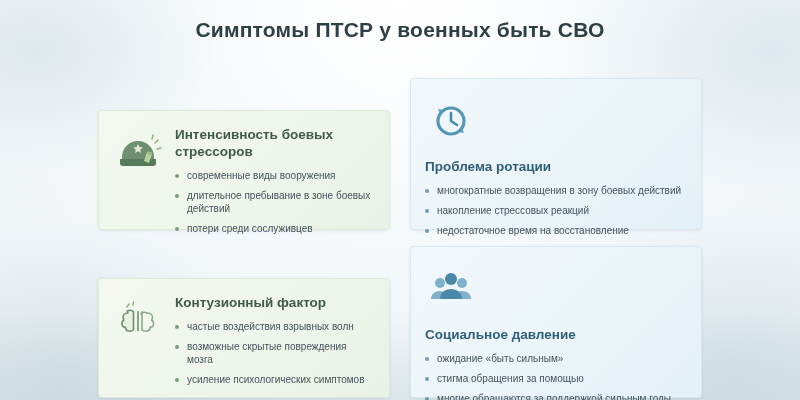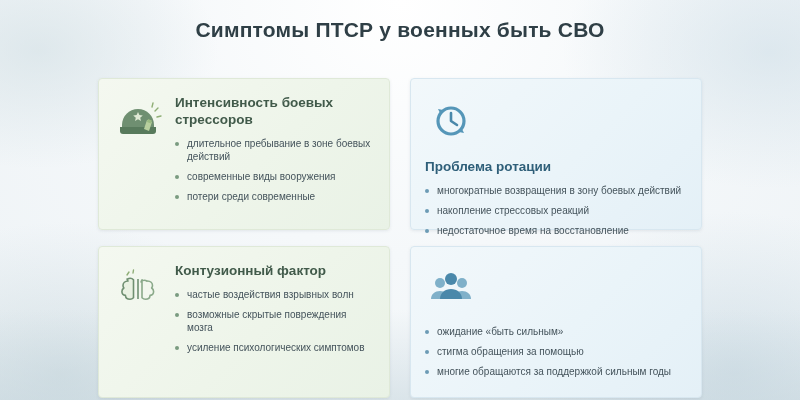--- a/index.html
+++ b/index.html
@@ -85,20 +85,21 @@
     border-radius: 4px;
     padding: 14px 14px 10px 14px;
     box-sizing: border-box;
     display: flex;
     gap: 8px;
     box-shadow: 0 1px 3px rgba(90,110,120,0.12);
   }
   .card.green {
     background: linear-gradient(135deg, #f4f8f0 0%, #eef5ea 55%, #e9f2e6 100%);
     border: 1px solid #dfe9d8;
+    margin-top: 32px;
   }
   .card.blue {
     background: linear-gradient(135deg, #f2f8fb 0%, #eaf4f9 55%, #e4f0f7 100%);
     border: 1px solid #d8e7f0;
     flex-direction: column;
   }
 
   .card-icon {
     flex: 0 0 auto;
     width: 54px;
@@ -175,23 +176,23 @@
           <g stroke="#8fae76" stroke-width="1.4" stroke-linecap="round">
             <line x1="41" y1="16" x2="44" y2="13"></line>
             <line x1="43" y1="22" x2="47" y2="21"></line>
             <line x1="38" y1="12" x2="39" y2="8"></line>
           </g>
         </svg>
       </div>
       <div class="card-body">
         <div class="card-title">Интенсивность боевых стрессоров</div>
         <ul class="bullets">
+          <li>современные виды вооружения</li>
           <li>длительное пребывание в зоне боевых действий</li>
-          <li>современные виды вооружения</li>
-          <li>потери среди современные</li>
+          <li>потери среди сослуживцев</li>
         </ul>
       </div>
     </div>
 
     <div class="card blue">
       <div class="card-icon">
         <svg width="52" height="52" viewBox="0 0 52 52">
           <circle cx="25" cy="26" r="13" fill="none" stroke="#5596b8" stroke-width="3.2"></circle>
           <path d="M25 18v8l6 4" fill="none" stroke="#4a88aa" stroke-width="2.6" stroke-linecap="round" stroke-linejoin="round"></path>
           <path d="M12 14l5 1-2 5z" fill="#5596b8"></path>
@@ -235,20 +236,21 @@
         <svg width="52" height="52" viewBox="0 0 52 52">
           <circle cx="14" cy="20" r="5" fill="#7fb0c9"></circle>
           <path d="M5 36c0-5 4-8 9-8s9 3 9 8z" fill="#7fb0c9"></path>
           <circle cx="36" cy="20" r="5" fill="#7fb0c9"></circle>
           <path d="M27 36c0-5 4-8 9-8s9 3 9 8z" fill="#7fb0c9"></path>
           <circle cx="25" cy="16" r="6" fill="#4a88aa"></circle>
           <path d="M14 36c0-6 5-10 11-10s11 4 11 10z" fill="#4a88aa"></path>
         </svg>
       </div>
       <div class="card-body">
+        <div class="card-title">Социальное давление</div>
         <ul class="bullets">
           <li>ожидание «быть сильным»</li>
           <li>стигма обращения за помощью</li>
           <li>многие обращаются за поддержкой сильным годы</li>
         </ul>
       </div>
     </div>
 
   </div>
 </div>

